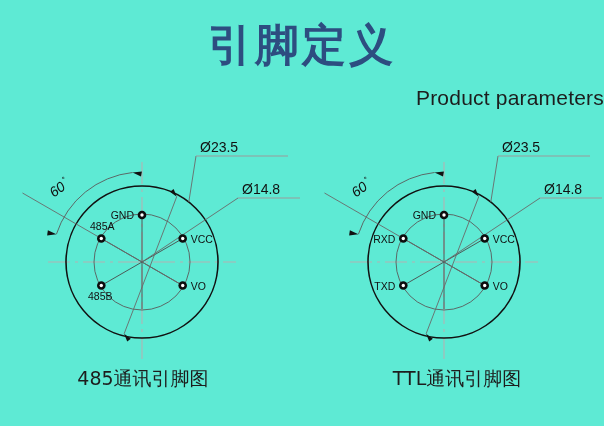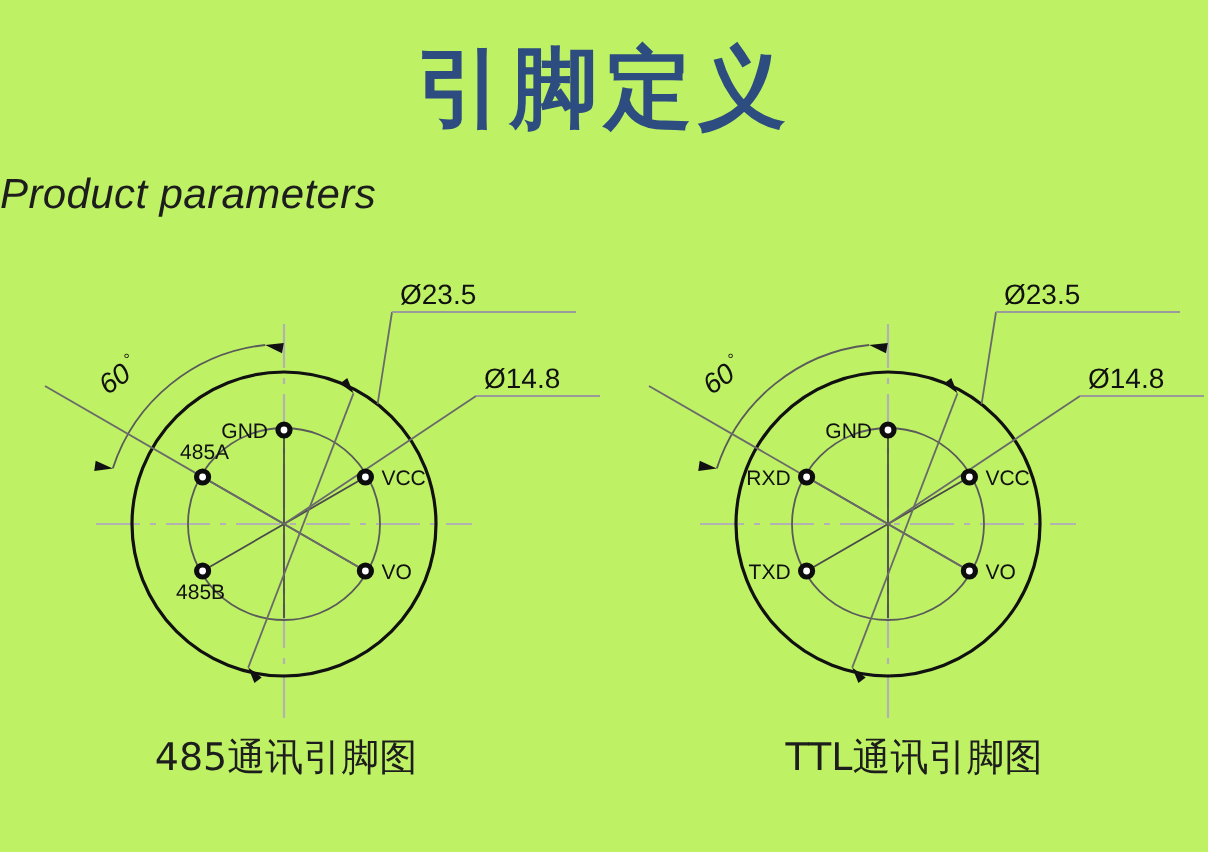--- a/index.html
+++ b/index.html
@@ -11,47 +11,46 @@
     width: 604px;
     height: 426px;
     overflow: hidden;
     font-family: "Liberation Sans", "DejaVu Sans", sans-serif;
     position: relative;
   }
   .page {
     width: 604px;
     height: 426px;
     position: relative;
-    background: #bef264;
+    background: #5eead4;
   }
   .title-zh {
     position: absolute;
     top: 22px;
     left: 0;
     width: 604px;
     text-align: center;
     font-size: 44px;
     font-weight: bold;
     color: #2d4d80;
     letter-spacing: 3px;
     line-height: 1.05;
     font-family: "DejaVu Sans", "Liberation Sans", sans-serif;
   }
   .title-en {
     position: absolute;
     top: 86px;
     left: 0;
     width: 604px;
-    text-align: left;
+    text-align: right;
     font-size: 21px;
     font-weight: normal;
     color: #1d1d1d;
     letter-spacing: 0.2px;
     font-family: "Liberation Sans", "DejaVu Sans", sans-serif;
-    font-style: italic;
   }
   .diagrams {
     position: absolute;
     top: 128px;
     left: 0;
     width: 604px;
     height: 255px;
   }
   .diagram {
     position: absolute;

